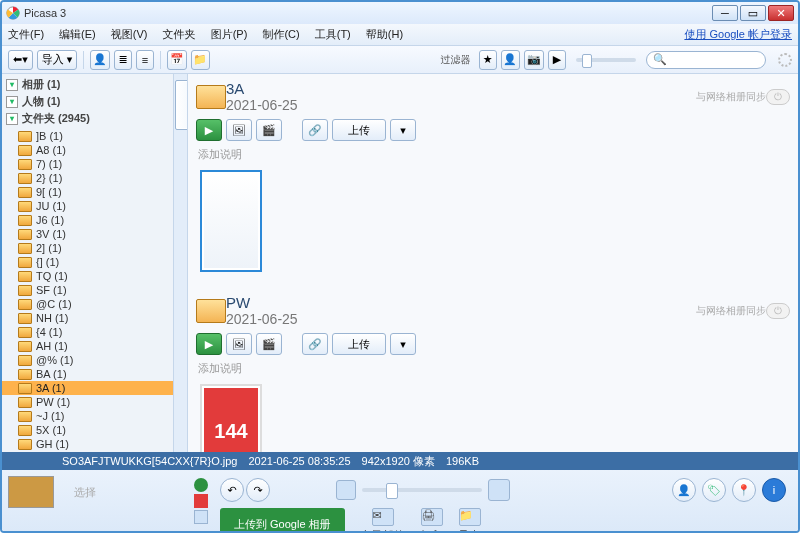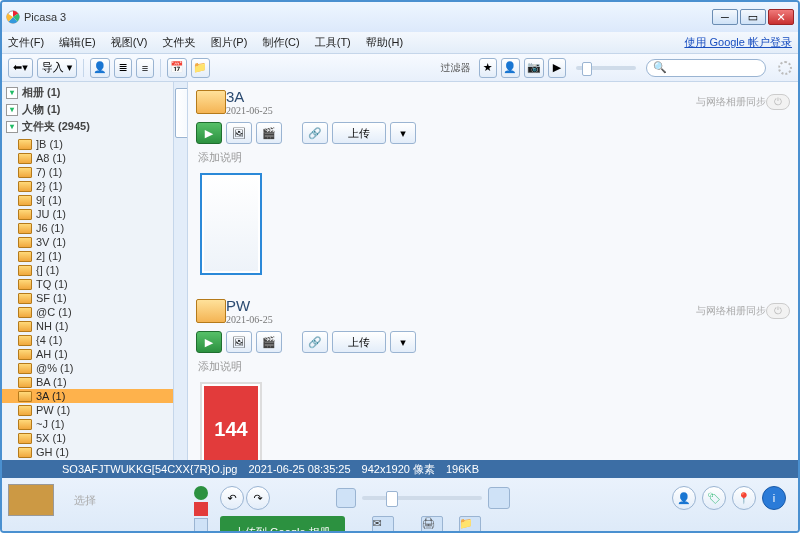--- a/index.html
+++ b/index.html
@@ -1,17 +1,17 @@
 <!DOCTYPE html>
 <html><head>
 <meta charset="utf-8">
 <style>
 * { margin: 0; padding: 0; box-sizing: border-box; font-family: "Microsoft YaHei", Tahoma, sans-serif; font-size: 11px; }
 body { width: 800px; height: 533px; background: #fff; overflow: hidden; border: 2px solid #4a90d0; border-radius: 4px; }
-.titlebar { height: 30px; background: linear-gradient(#eef6ff,#dce9fb); display: flex; align-items: center; padding: 0 4px; }
+.titlebar { height: 22px; background: linear-gradient(#eef6ff,#dce9fb); display: flex; align-items: center; padding: 0 4px; }
 .titlebar .icon { width: 14px; height: 14px; margin-right: 4px; }
 .titlebar .title { flex: 1; color: #333; }
 .winbtns { display: flex; gap: 2px; }
 .winbtns .btn { width: 26px; height: 16px; border: 1px solid #6b8db3; border-radius: 2px; background: linear-gradient(#f4f8fd,#cfe2f7); display: flex; align-items: center; justify-content: center; }
 .winbtns .close { background: linear-gradient(#f07a7a,#c83030); border-color: #9c2424; color: #fff; }
 .menubar { height: 22px; background: linear-gradient(#f4f8fd,#e3edf9); display: flex; align-items: center; padding: 0 6px; border-bottom: 1px solid #c5d6ea; justify-content: space-between;}
 .menubar .menus span { margin-right: 12px; color: #222; }
 .menubar .signin { color: #1a4fc0; text-decoration: underline; }
 .toolbar { height: 28px; background: linear-gradient(#f7faff,#e8f0fb); display: flex; align-items: center; padding: 2px 6px; gap: 4px; border-bottom: 1px solid #c5d6ea; }
 .tbtn { height: 20px; min-width: 24px; border: 1px solid #9ab4d2; border-radius: 3px; background: linear-gradient(#fff,#e3edf9); display: inline-flex; align-items: center; justify-content: center; padding: 0 4px; }
@@ -32,21 +32,21 @@
 .treeitem.sel { background: #feb24c; color: #222; }
 .treeitem .fld { width: 14px; height: 11px; background: linear-gradient(#ffd97a,#f0a83d); border:1px solid #b57a1a; border-radius:1px; position:relative; }
 .sidebar-scroll { width:14px; background:#e3edf9; border-left:1px solid #c5d6ea; position:relative;}
 .sidebar-scroll .thumb { position:absolute; left:1px; right:1px; top:6px; height:50px; background:linear-gradient(90deg,#fff,#cfe2f7); border:1px solid #9ab4d2; border-radius:2px;}
 .sideflex { display:flex; height:100%; }
 .content { flex: 1; background: #f7f9fc; overflow-y: auto; padding: 4px 6px; }
 .section { margin-bottom: 10px; }
 .sechead { display: flex; align-items: center; gap: 0; padding: 2px; }
 .bigfolder { width: 30px; height: 24px; background: linear-gradient(#ffe19a,#f4b454); border:1px solid #b57a1a; border-radius:2px; }
 .sechead .name { font-size: 15px; color: #2a4a70; }
-.sechead .date { font-size: 10px; color: #777; font-family: Liberation Serif, serif; }
+.sechead .date { font-size: 14px; color: #777; }
 .sechead .spacer { flex: 1; }
 .sync { font-size: 10px; color: #aaa; }
 .pill { height: 16px; min-width: 24px; border: 1px solid #ccc; border-radius: 8px; background: #f2f2f2; color:#bbb; font-size:10px; display:inline-flex; align-items:center; justify-content:center; padding:0 4px;}
 .secbar { display: flex; align-items: center; gap: 4px; padding: 4px 2px; }
 .secbtn { width: 26px; height: 22px; border:1px solid #9ab4d2; border-radius:3px; background:linear-gradient(#fff,#e3edf9); display:flex; align-items:center; justify-content:center; }
 .secbtn.play { background: linear-gradient(#56c068,#2c9140); border-color:#1f6e2f; }
 .secbtn.play span { color:#fff; }
 .secbtn.wide { width: 54px; }
 .gap { width: 12px; }
 .desc { color: #999; font-size: 11px; padding: 2px 4px 6px; }

